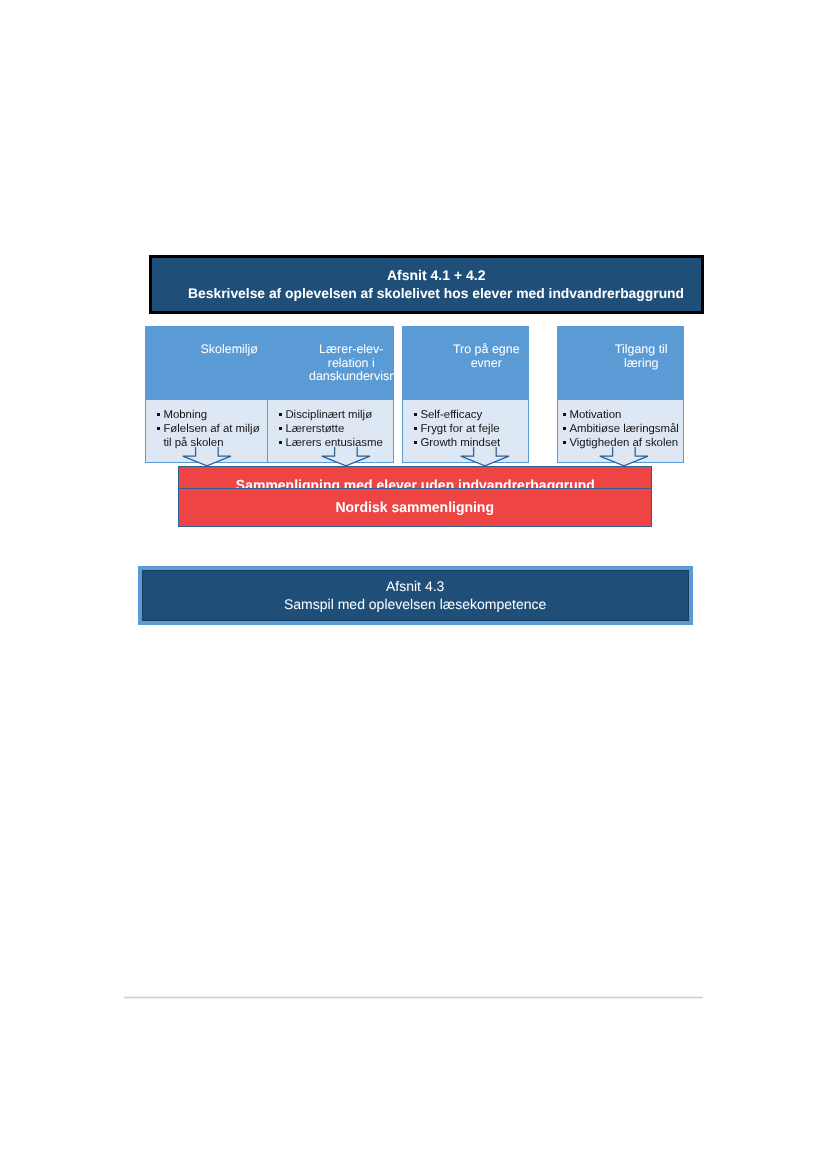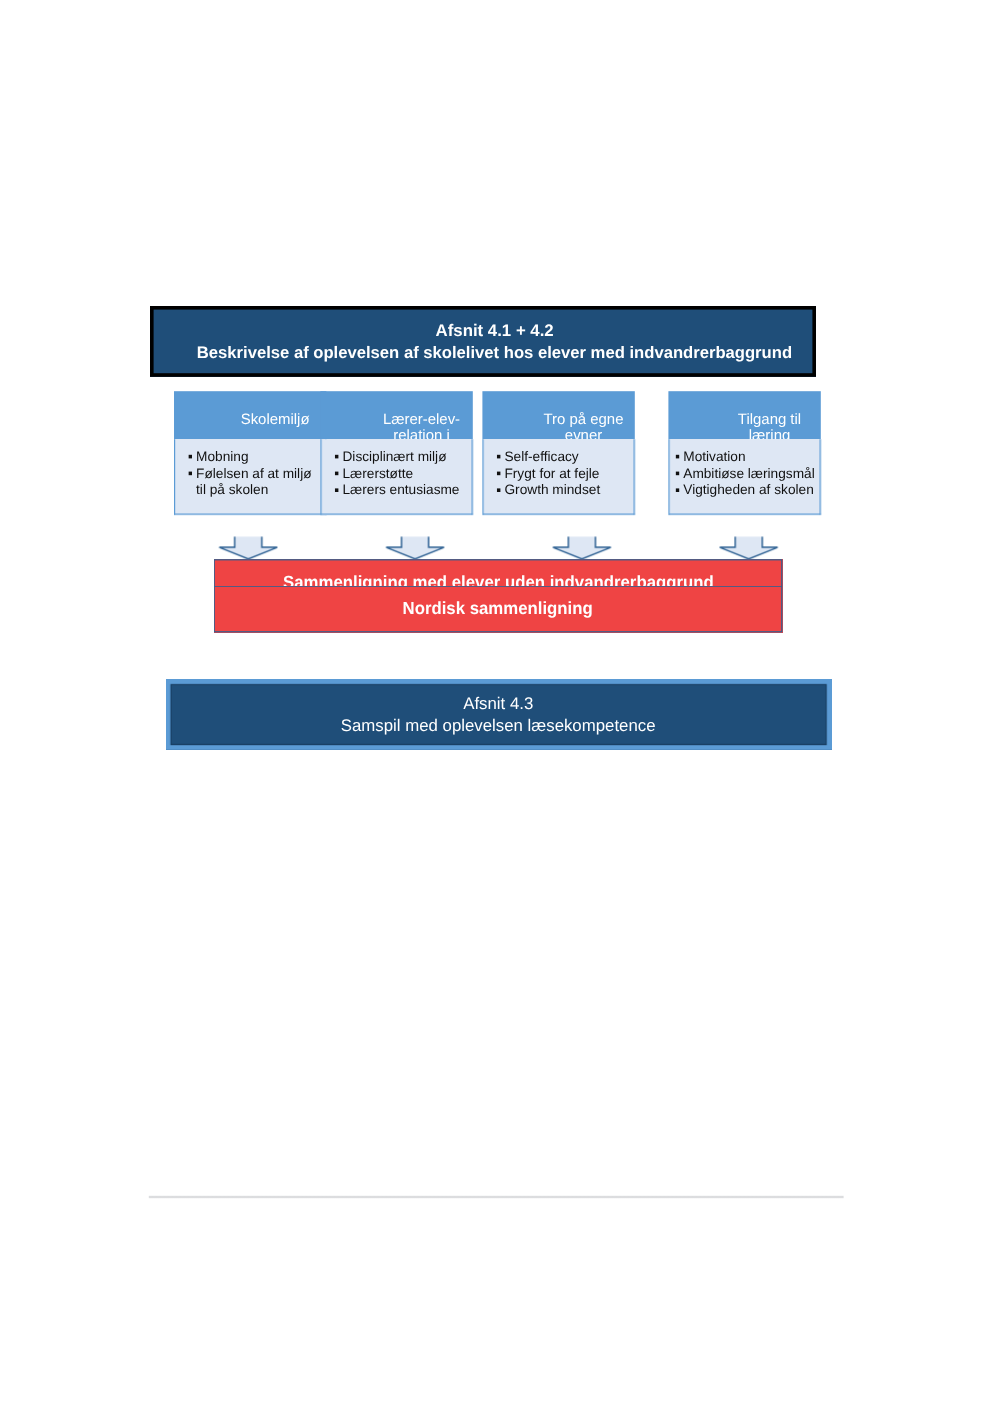--- a/index.html
+++ b/index.html
@@ -7,32 +7,32 @@
   body{width:827px;height:1169px;background:#ffffff;
        font-family:"Liberation Sans", sans-serif;
        -webkit-font-smoothing:antialiased;text-rendering:geometricPrecision;}
   
   .banner-top,.banner-bottom,.bar,.card-head,.card-body,
   .bt-line,.bb-line,.card-head span,.card-body li{will-change:transform;}
 
   .page{position:relative;width:827px;height:1169px;overflow:hidden;}
 
   
-  .banner-top{position:absolute;left:125px;top:255px;width:555px;height:59px;
+  .banner-top{position:absolute;left:149px;top:255px;width:555px;height:59px;
      background:#1F4E79;border:3px solid #000000;box-sizing:border-box;
      display:flex;flex-direction:column;align-items:center;justify-content:center;padding-left:20px;}
   .banner-top .bt-line{color:#ffffff;font-weight:bold;text-align:center;
      font-size:14px;line-height:17.8px;}
   .banner-top .bt-line.l2{font-size:13.87px;}
 
   
   .cards{position:absolute;left:145px;top:326px;width:539px;height:120.5px;}
   .card{position:absolute;top:0;width:126.5px;height:120.5px;}
   .card.c1{left:0;} .card.c2{left:122px;} .card.c3{left:257px;} .card.c4{left:412px;}
-  .card-head{height:40px;background:#5B9BD5;box-sizing:border-box;
+  .card-head{height:74px;background:#5B9BD5;box-sizing:border-box;
      display:flex;align-items:flex-start;justify-content:center;padding-top:17.2px;padding-left:42px;}
   .card-head span{color:#ffffff;font-size:12.45px;line-height:13.6px;
      text-align:center;display:block;width:100%;}
   .card-body{height:63px;background:#DEE7F4;border:1px solid #5B9BD5;border-top:none;
      box-sizing:border-box;padding:9.4px 2px 0 11.3px;}
   .card.c4 .card-body{padding-left:5.3px;}
   .card-body ul{list-style:none;margin:0;padding:0;}
   .card-body li{color:#111111;font-size:11.4px;line-height:13.9px;
      position:relative;padding-left:6.4px;}
   .card-body li::before{content:"";position:absolute;left:-0.3px;top:4.45px;

